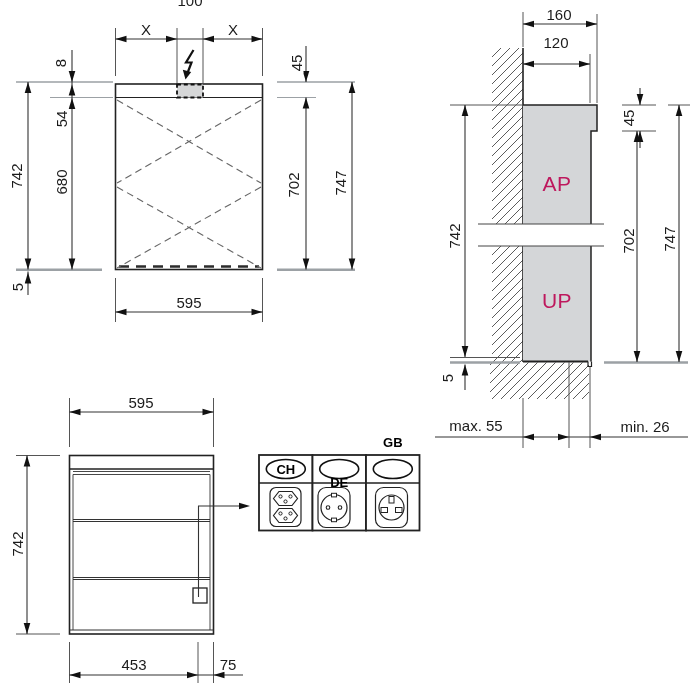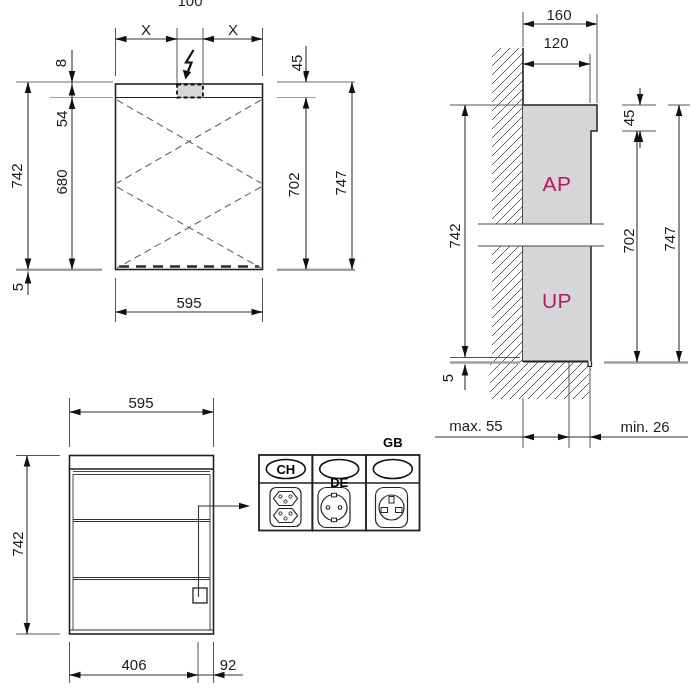--- a/index.html
+++ b/index.html
@@ -242,20 +242,20 @@
   <span class="dim v" style="left:447px;top:378px">5</span>
   <span class="dim v" style="left:628px;top:241px">702</span>
   <span class="dim v" style="left:669px;top:239px">747</span>
   <span class="dim" style="left:476px;top:425px">max. 55</span>
   <span class="dim" style="left:645px;top:426px">min. 26</span>
   <span class="room" style="left:557px;top:171px">AP</span>
   <span class="room" style="left:557px;top:288px">UP</span>
 
   <span class="dim" style="left:141px;top:402px">595</span>
   <span class="dim v" style="left:17px;top:544px">742</span>
-  <span class="dim" style="left:134px;top:664px">406</span>
-  <span class="dim" style="left:228px;top:664px">92</span>
+  <span class="dim" style="left:134px;top:664px">453</span>
+  <span class="dim" style="left:228px;top:664px">75</span>
 
   <span class="cc" style="left:285.8px;top:469px">CH</span>
   <span class="cc" style="left:339.2px;top:482px">DE</span>
   <span class="cc" style="left:392.8px;top:442px">GB</span>
 
 </div>
 
 </body></html>

